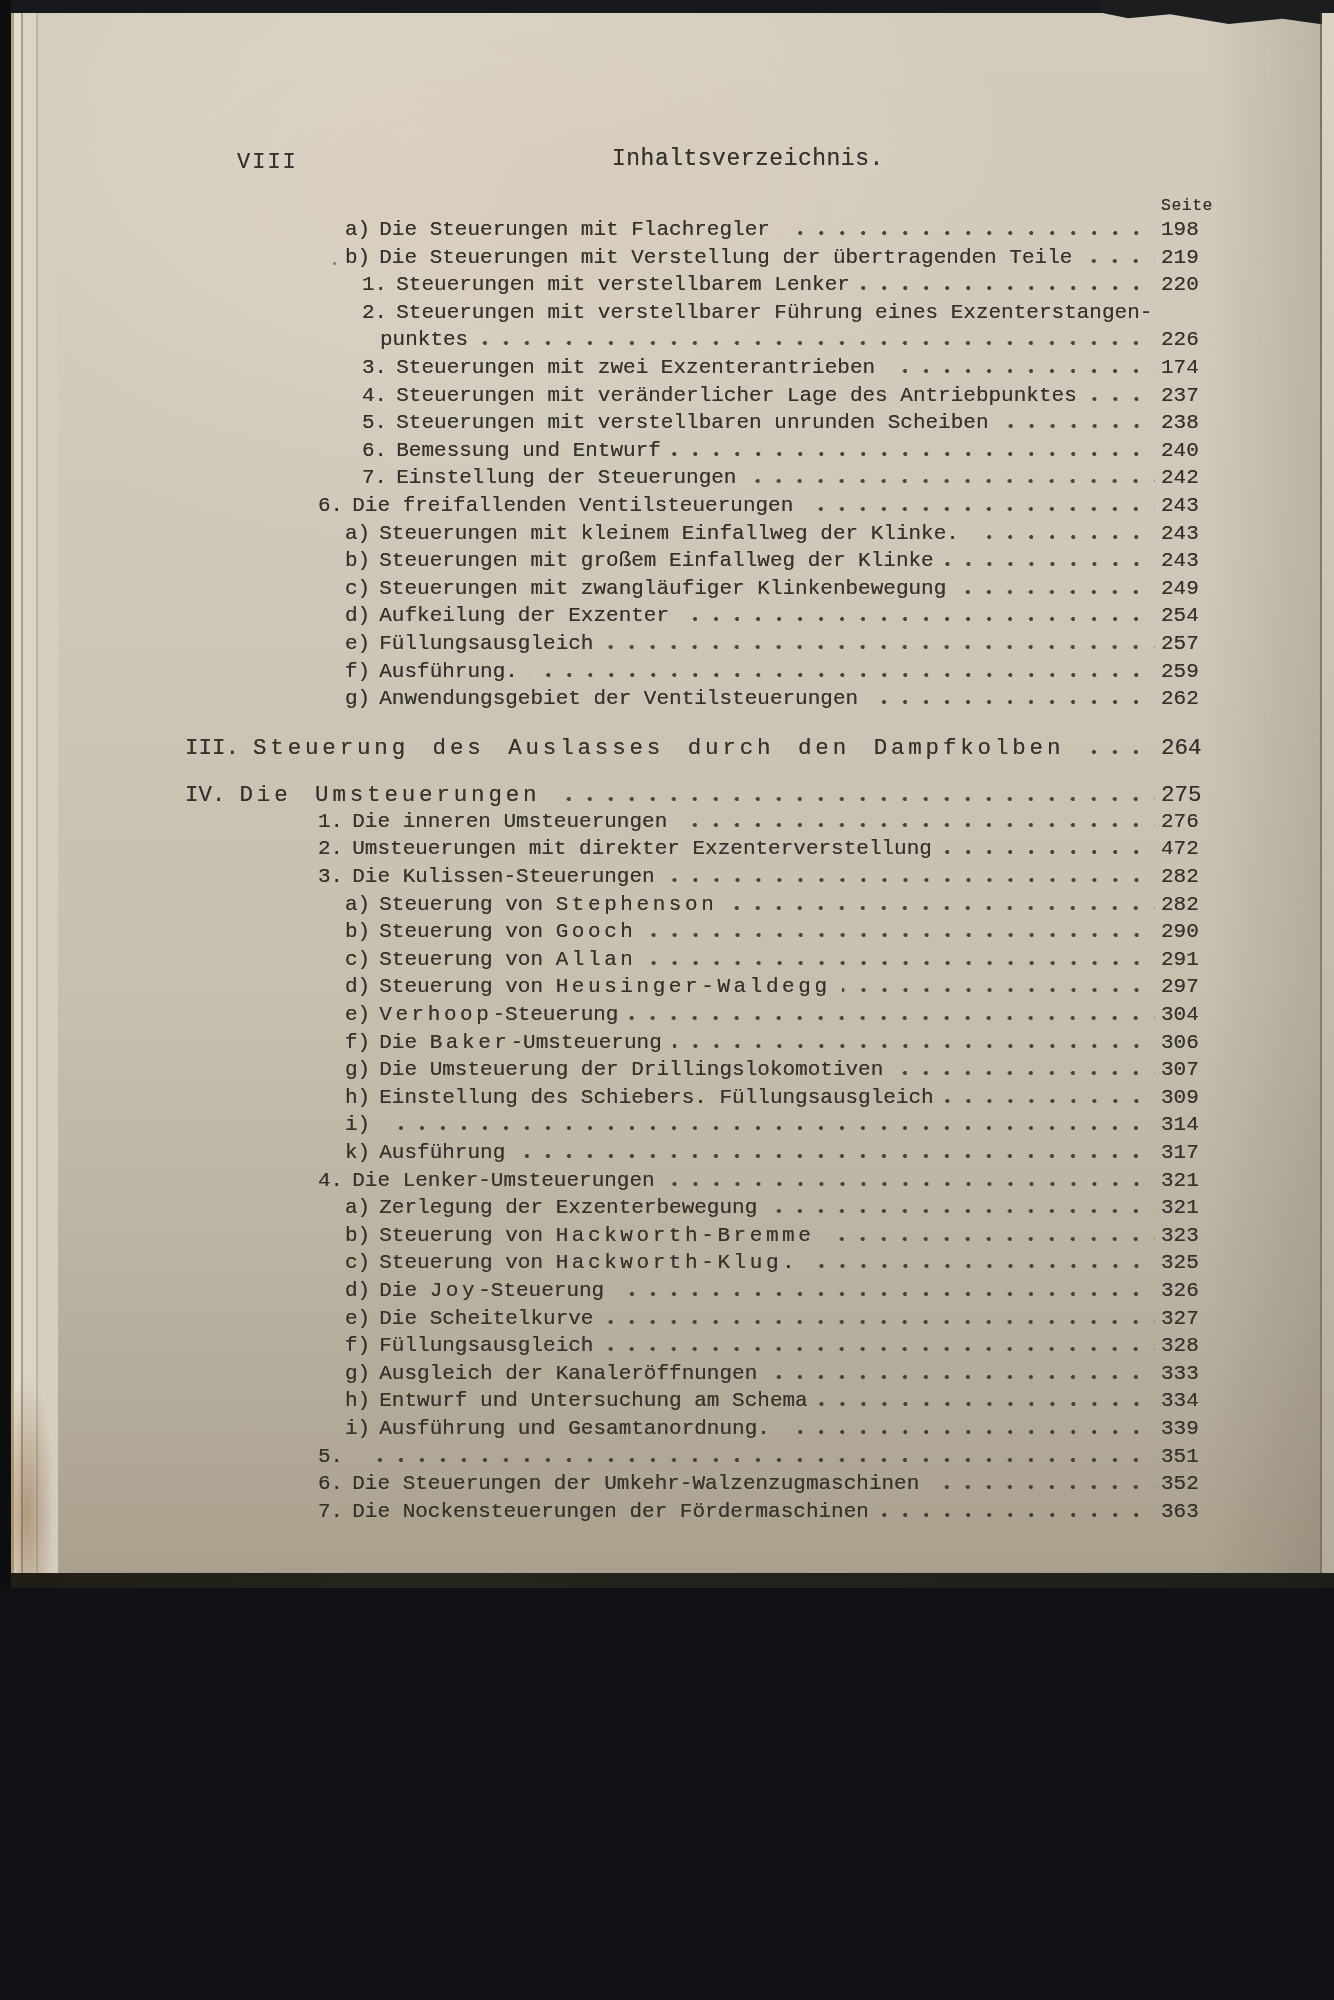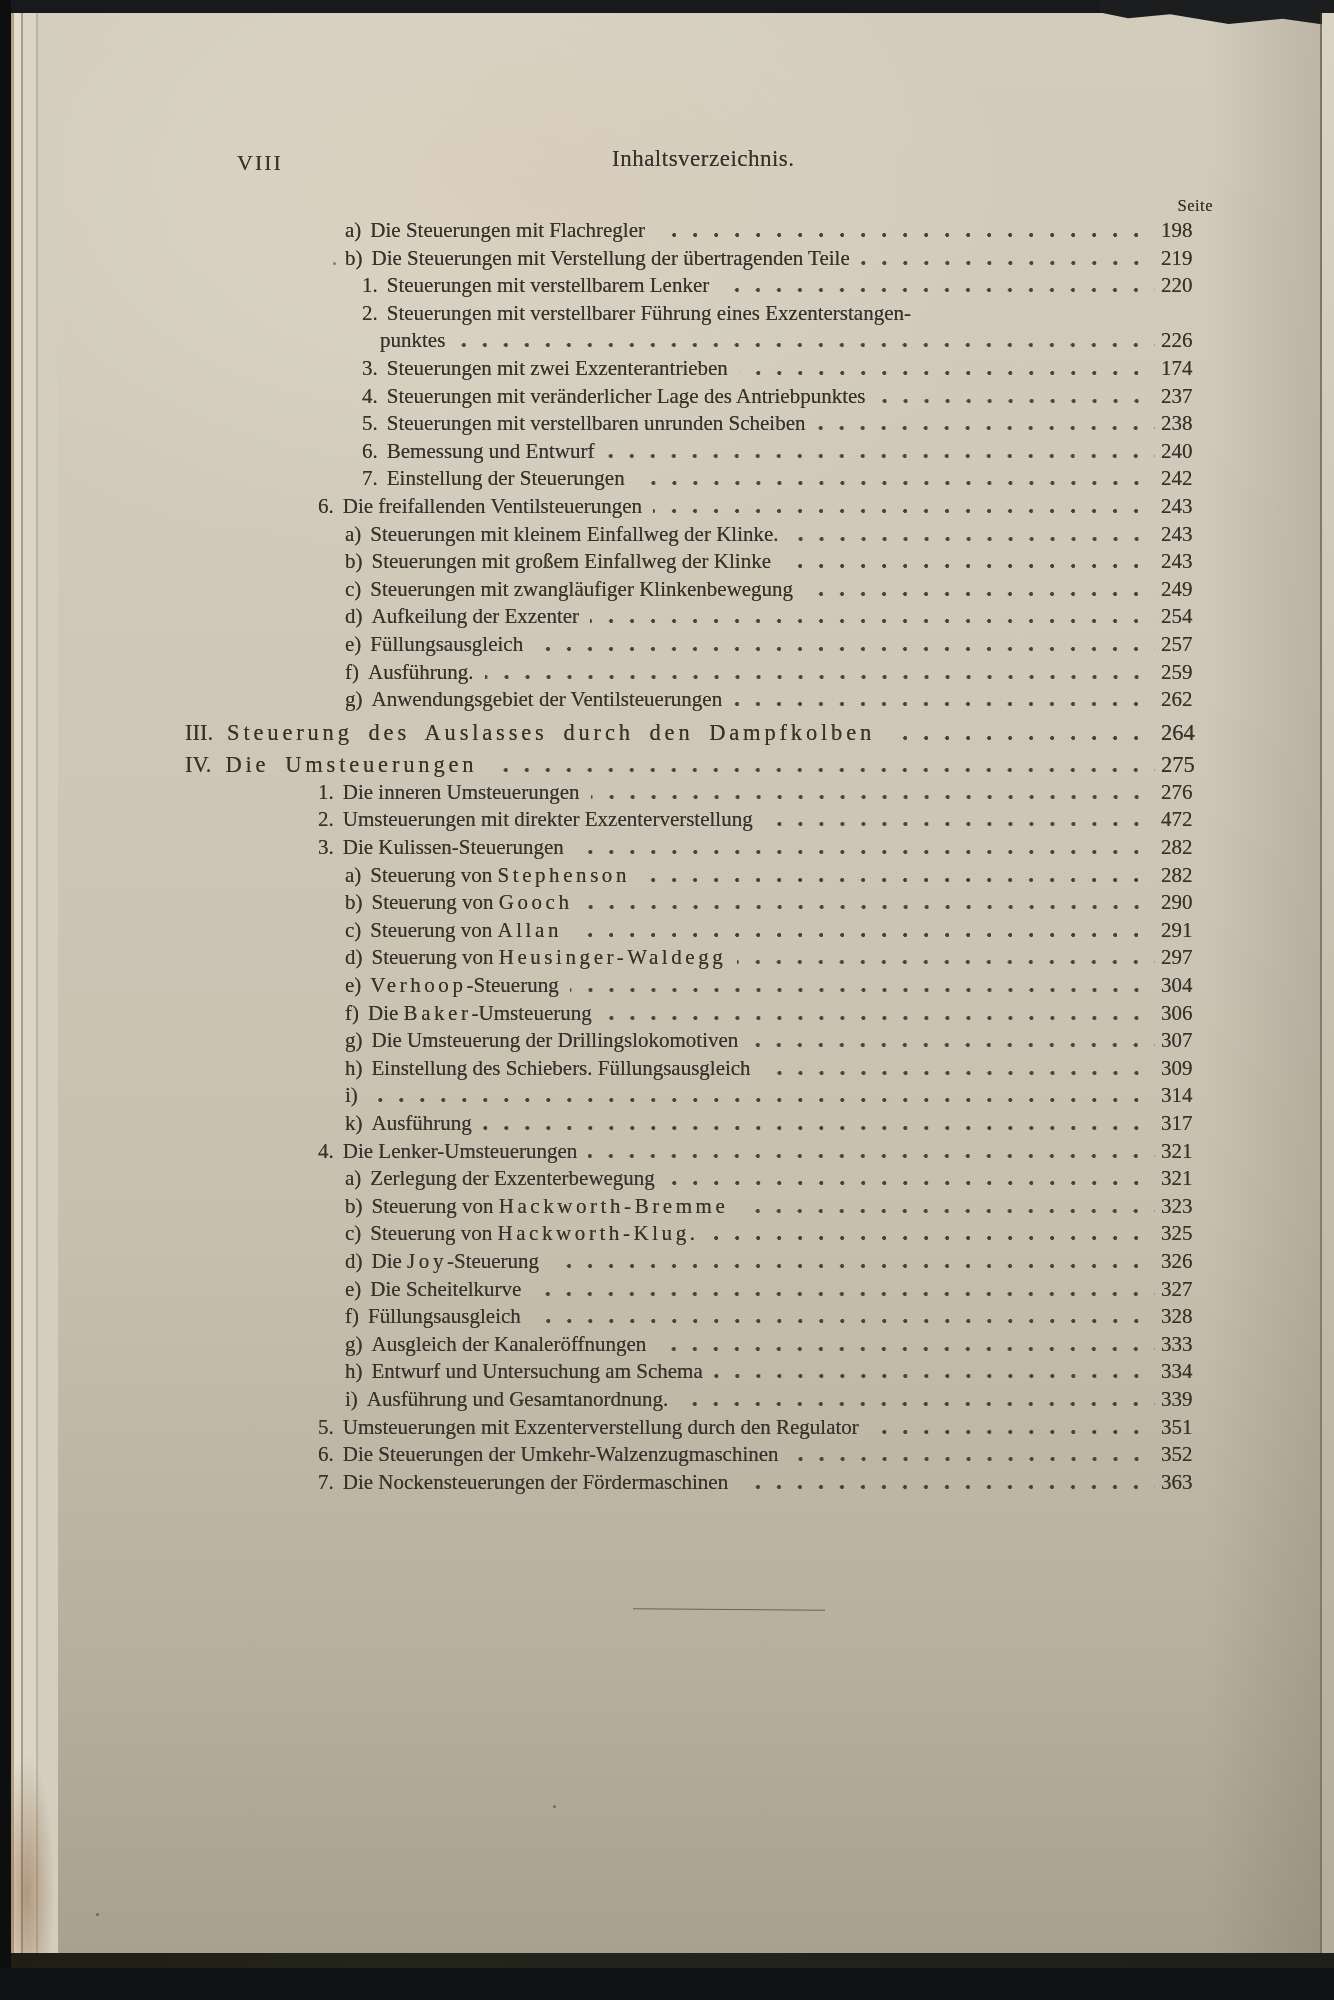--- a/index.html
+++ b/index.html
@@ -1,17 +1,17 @@
 <!DOCTYPE html>
 <html><head>
 <meta charset="utf-8">
 <style>
   html,body{margin:0;padding:0;background:#101114;}
-  .photo{position:relative;width:1334px;height:1968px;margin:0 auto;overflow:hidden;
-         background:#a3a3a3;font-family:Liberation Serif, serif;}
+  .photo{position:relative;width:1334px;height:1588px;margin:0 auto;overflow:hidden;
+         background:#a3a3a3;font-family:Liberation Mono, monospace;}
   
   .bar-top{position:absolute;left:0;top:0;width:1334px;height:13px;background:#17191c;}
   .bar-top-jag{position:absolute;left:1100px;top:0;width:234px;height:26px;background:#1b1d1f;
                clip-path:polygon(0 0,100% 0,100% 100%,78% 72%,55% 92%,30% 55%,12% 70%,0 48%);}
   .bar-bottom{position:absolute;left:0;bottom:0;width:1334px;height:15px;
               background:linear-gradient(90deg,#201d15 0%,#23251d 30%,#1d1f19 100%);}
   .bar-left{position:absolute;left:0;top:0;width:11px;height:2000px;background:#0d0e10;}
   
   .page-edges{position:absolute;left:11px;top:13px;bottom:15px;width:47px;
       background:linear-gradient(90deg,#b5a284 0 3px,#e2ddce 3px 10px,#a89e89 10px 12px,
@@ -37,21 +37,21 @@
   .running-title{position:absolute;left:612px;top:146px;font-size:23px;letter-spacing:.5px;}
   .seite{position:absolute;right:121px;top:196px;font-size:16.5px;letter-spacing:.5px;}
 
   .toc{position:absolute;left:0;top:218px;right:121px;}
   .row{display:flex;align-items:baseline;height:27.6px;font-size:21px;white-space:nowrap;}
   .row.level-roman{padding-left:185px;font-size:22.5px;}
   .row.level-number{padding-left:318px;}
   .row.level-letter{padding-left:345px;}
   .row.level-subnumber{padding-left:362px;}
   .row.level-continuation{padding-left:380px;}
-  .row.gap-before{margin-top:5px;}
+  .row.gap-before{margin-top:20px;}
   .prefix{margin-right:9px;}
   .level-roman .prefix{margin-right:14px;}
   .sperr{letter-spacing:.17em;word-spacing:.28em;text-align:center;}
   .dots{flex:1;height:4px;margin:0 6px 0 11px;
         background-image:radial-gradient(circle at 2.2px 2px, rgba(48,44,36,.85) 1.7px, transparent 2.3px);
         background-size:21px 4px;background-repeat:repeat-x;background-position:100% 100%;}
   .pageno{min-width:52px;}
   .divider{position:absolute;left:633px;top:1609px;width:192px;height:1px;
            background:rgba(80,74,62,.75);transform:rotate(.4deg);}
 </style>
@@ -326,21 +326,20 @@
         <span class="pageno">334</span>
       </div>
       <div class="row level-letter">
         <span class="prefix">i)</span>
         <span class="label">Ausführung und Gesamtanordnung.</span>
         <span class="dots"></span>
         <span class="pageno">339</span>
       </div>
       <div class="row level-number">
         <span class="prefix">5.</span>
-        <span class="label">Umsteuerungen mit Exzenterverstellung durch den Regulator</span>
         <span class="dots"></span>
         <span class="pageno">351</span>
       </div>
       <div class="row level-number">
         <span class="prefix">6.</span>
         <span class="label">Die Steuerungen der Umkehr-Walzenzugmaschinen</span>
         <span class="dots"></span>
         <span class="pageno">352</span>
       </div>
       <div class="row level-number">

